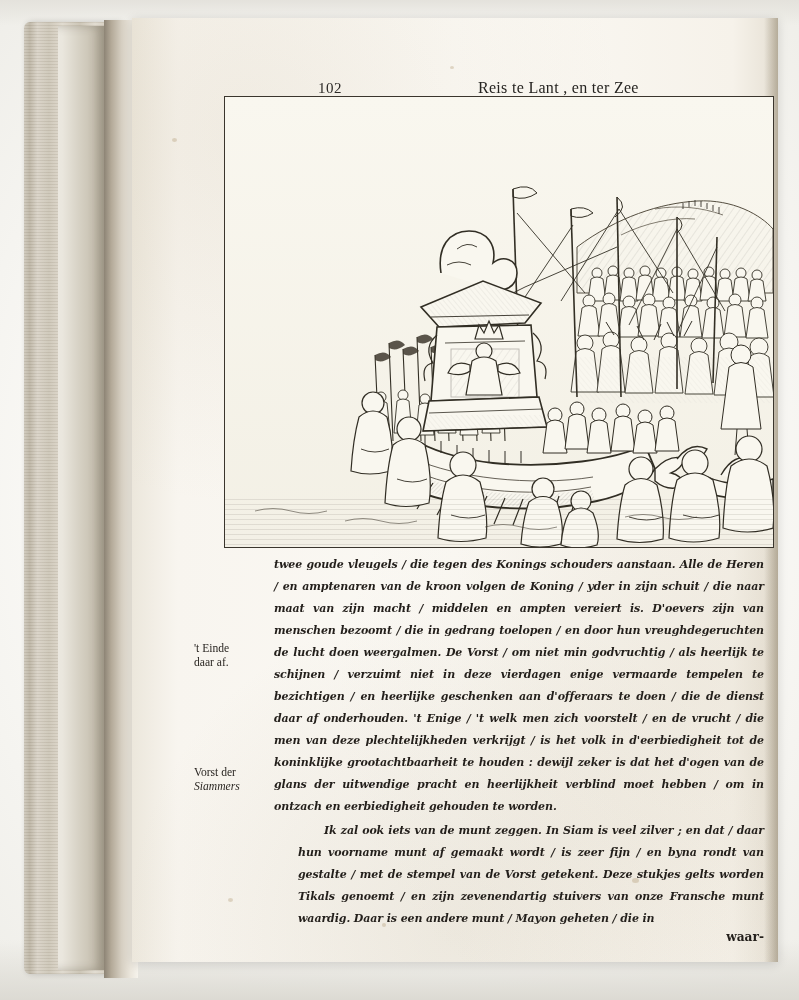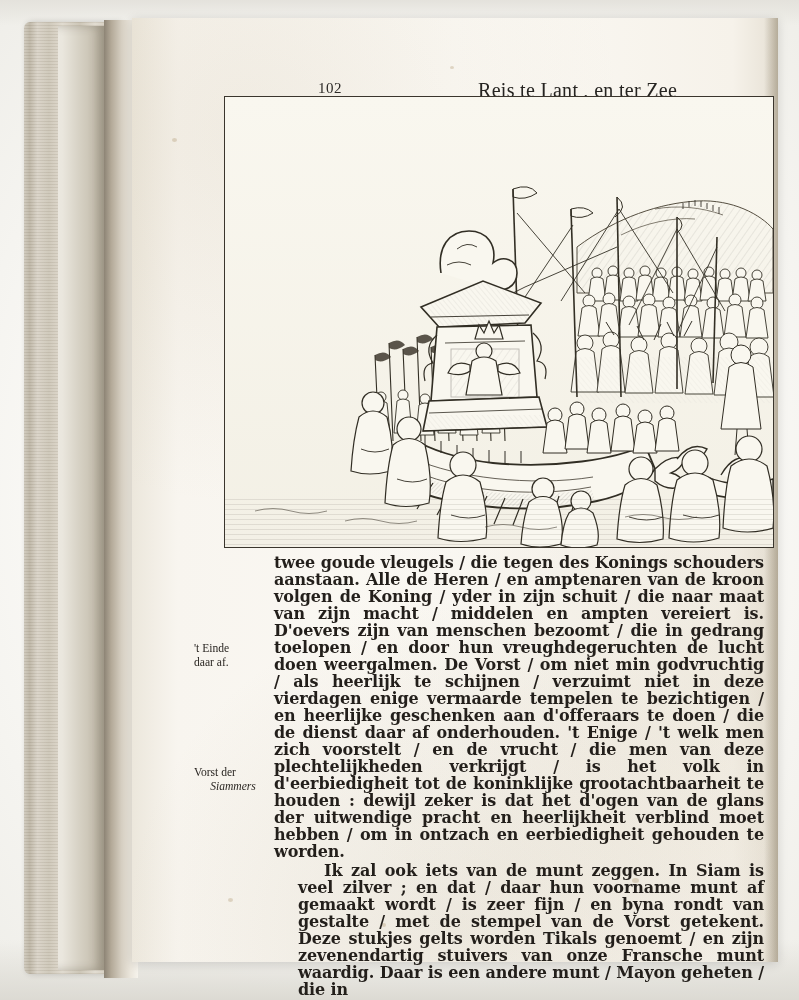--- a/index.html
+++ b/index.html
@@ -107,21 +107,21 @@
   .folio {
     position: absolute;
     left: 128px; top: 0;
     font-size: 15px;
     letter-spacing: 0.5px;
     color: #2c2a27;
   }
   .head-title {
     position: absolute;
     left: 288px; top: -1px;
-    font-size: 20px;
+    font-size: 16px;
     letter-spacing: 0.3px;
     color: #262421;
   }
 
   
   .plate {
     position: absolute;
     left: 92px; top: 78px;
     width: 548px; height: 450px;
     background: #fdfbf6;
@@ -131,43 +131,44 @@
   .plate svg { display: block; }
 
   
   .textblock {
     position: absolute;
     left: 142px; top: 536px;
     width: 490px;
   }
   .para {
     font-family: "DejaVu Serif", "Liberation Serif", serif;
-    font-size: 16px;
-    line-height: 17px;
+    font-size: 11px;
+    line-height: 22px;
     color: #231f1b;
     text-align: justify;
     font-weight: 700;
     letter-spacing: -0.1px;
+    font-style: italic;
   }
   .para .indent { display: inline-block; width: 26px; }
   .para + .para { margin-top: 2px; margin-left: 24px; }
 
   
   .marginalia {
     position: absolute;
     left: 62px;
     width: 78px;
     font-family: "Liberation Serif", serif;
     font-size: 11.6px;
     line-height: 14px;
     color: #2a2622;
   }
   .marg-1 { top: 624px; }
   .marg-2 { top: 748px; }
-  .marg-ital { font-style: italic; text-align: center; }
+  .marg-ital { font-style: italic; }
 
   .catchword {
     position: absolute;
     right: 0;
     font-size: 12.2px;
     font-weight: 700;
     font-family: "DejaVu Serif", "Liberation Serif", serif;
     color: #231f1b;
   }
 
@@ -518,15 +519,18 @@
     <div class="marginalia marg-2">
       <div>Vorst der</div>
       <div class="marg-ital">Siammers</div>
     </div>
 
     <div class="textblock">
       <div class="para">twee goude vleugels / die tegen des Konings schouders aanstaan. Alle de Heren / en amptenaren van de kroon volgen de Koning / yder in zijn schuit / die naar maat van zijn macht / middelen en ampten vereiert is. D'oevers zijn van menschen bezoomt / die in gedrang toelopen / en door hun vreughdegeruchten de lucht doen weergalmen. De Vorst / om niet min godvruchtig / als heerlijk te schijnen / verzuimt niet in deze vierdagen enige vermaarde tempelen te bezichtigen / en heerlijke geschenken aan d'offeraars te doen / die de dienst daar af onderhouden. 't Enige / 't welk men zich voorstelt / en de vrucht / die men van deze plechtelijkheden verkrijgt / is het volk in d'eerbiedigheit tot de koninklijke grootachtbaarheit te houden : dewijl zeker is dat het d'ogen van de glans der uitwendige pracht en heerlijkheit verblind moet hebben / om in ontzach en eerbiedigheit gehouden te worden.</div>
       <div class="para">
         <span class="indent"></span><span>Ik zal ook iets van de munt zeggen. In Siam is veel zilver ; en dat / daar hun voorname munt af gemaakt wordt / is zeer fijn / en byna rondt van gestalte / met de stempel van de Vorst getekent. Deze stukjes gelts worden Tikals genoemt / en zijn zevenendartig stuivers van onze Fransche munt waardig. Daar is een andere munt / Mayon geheten / die in</span>
       </div>
+      <div style="position:relative;height:18px;">
+        <span class="catchword">waar-</span>
+      </div>
     </div>
   </div>
 </div>
 
 </body></html>

